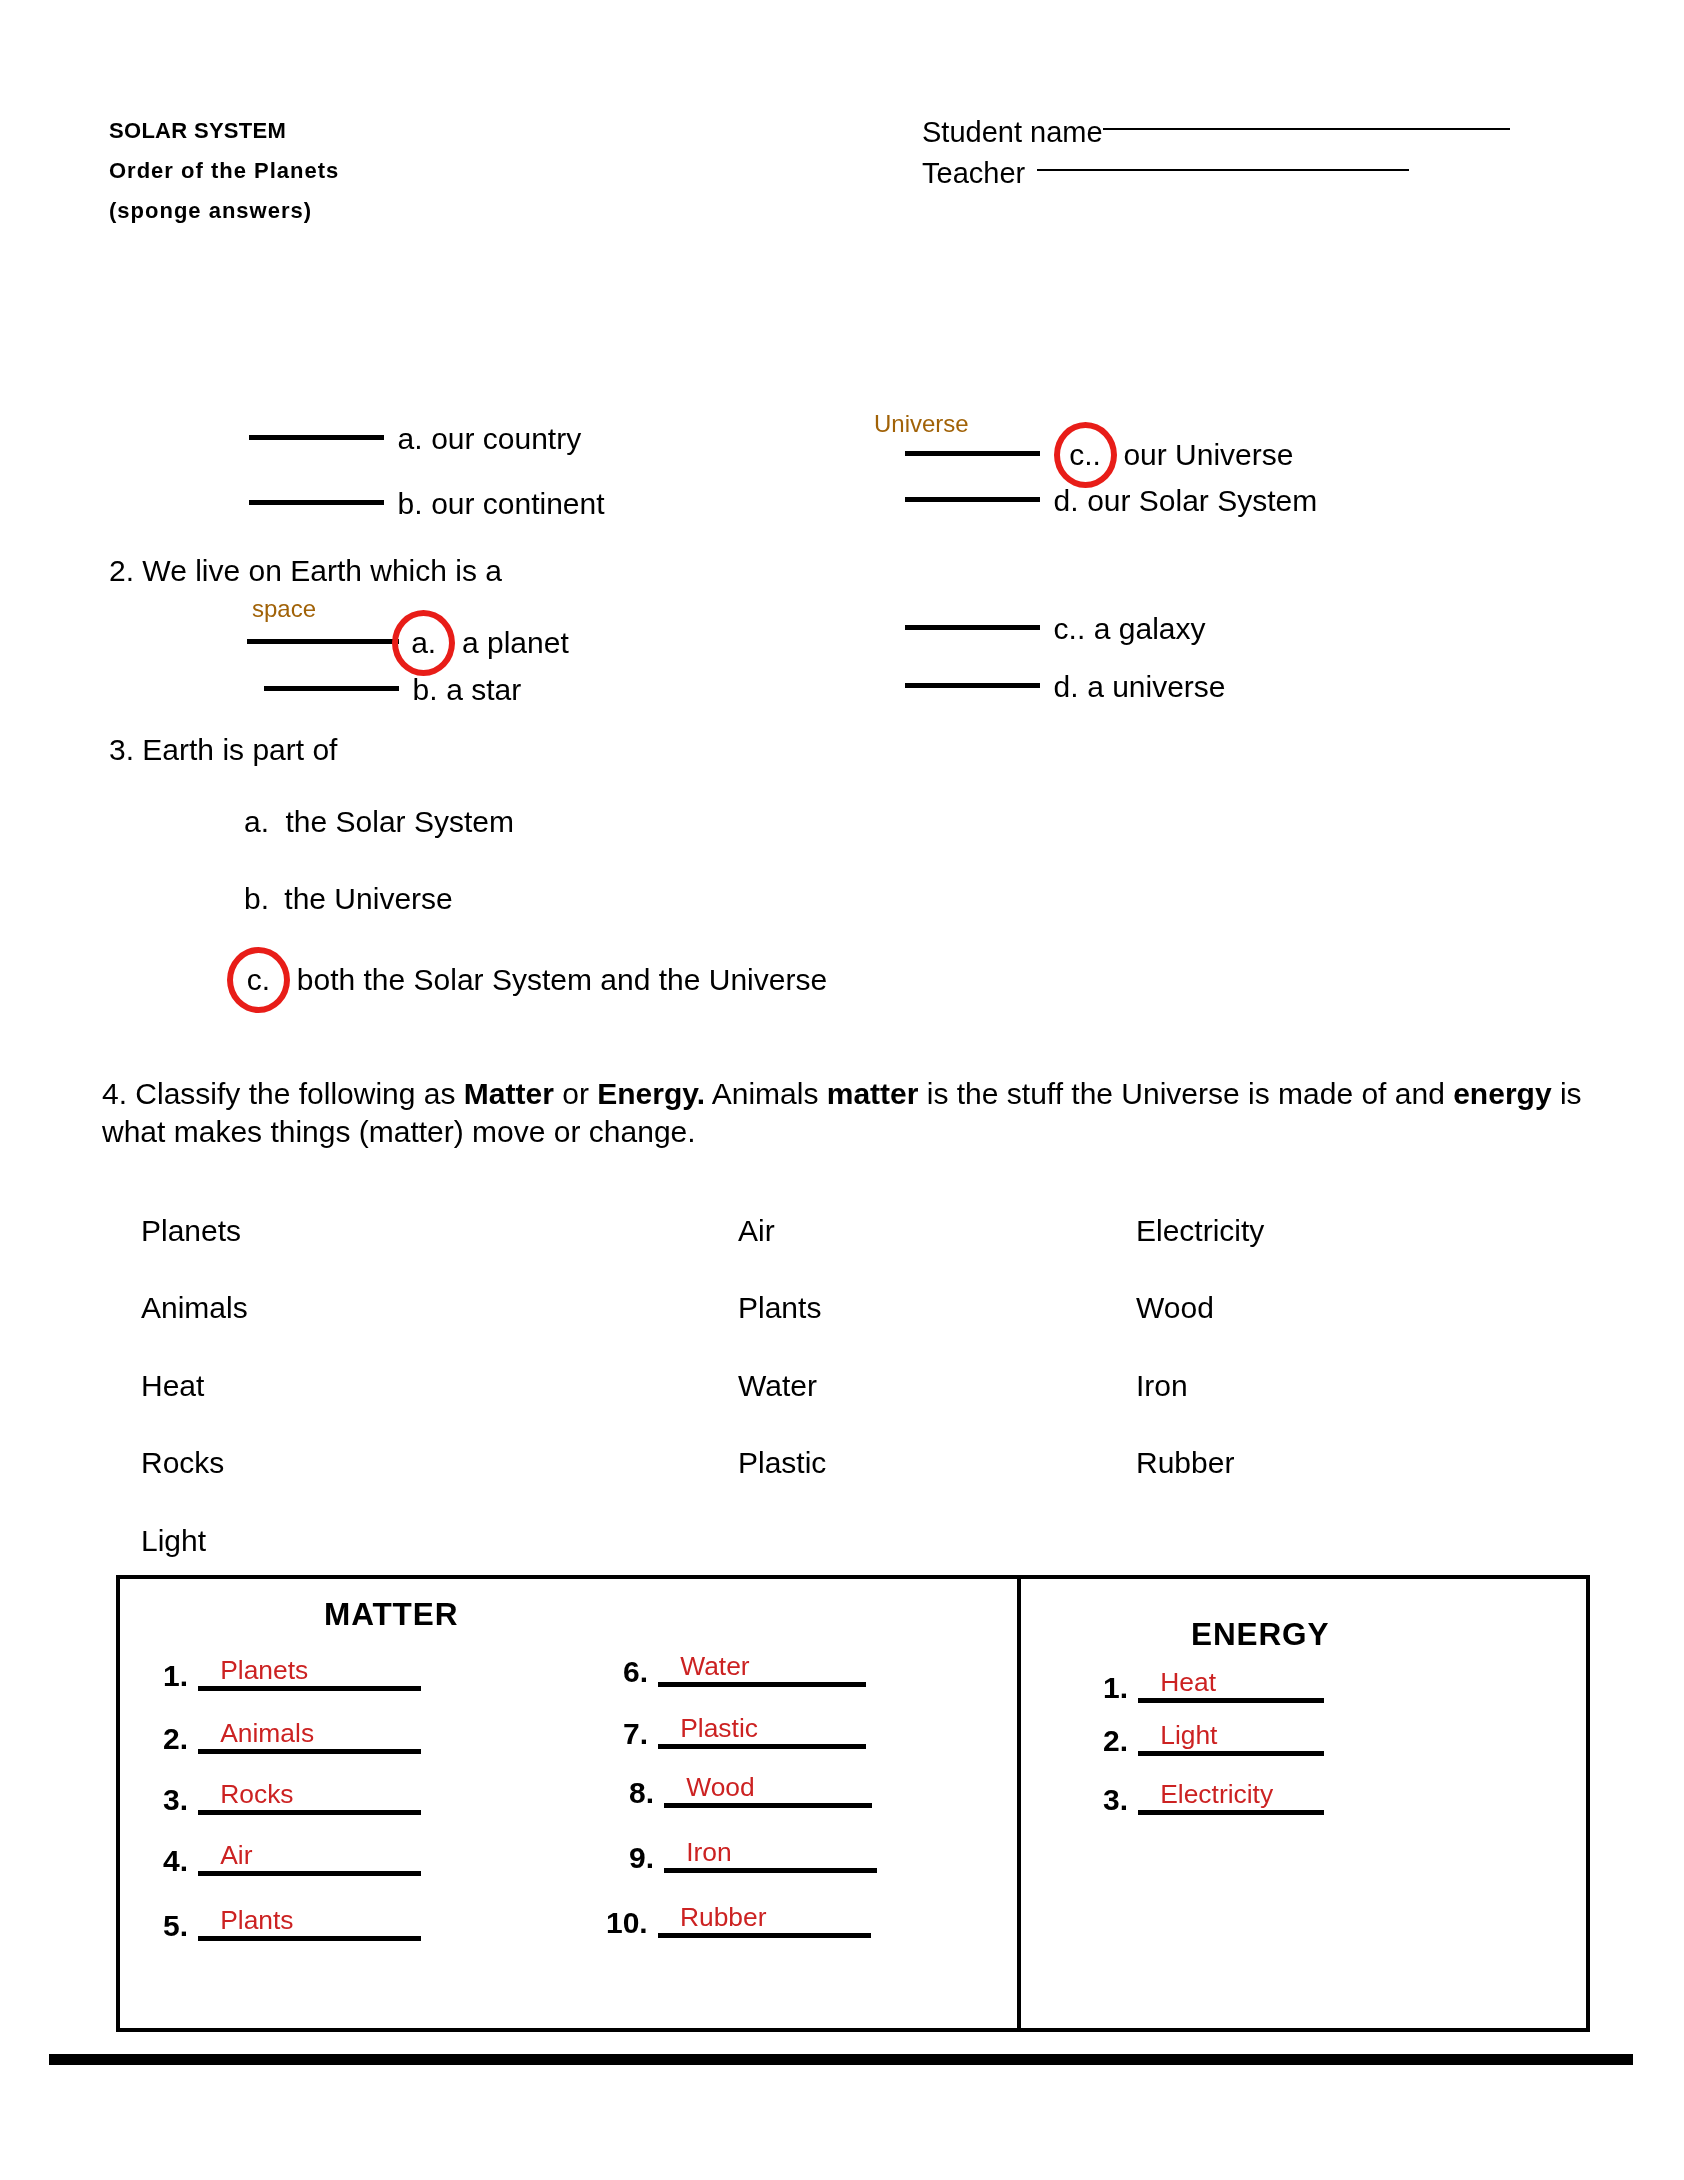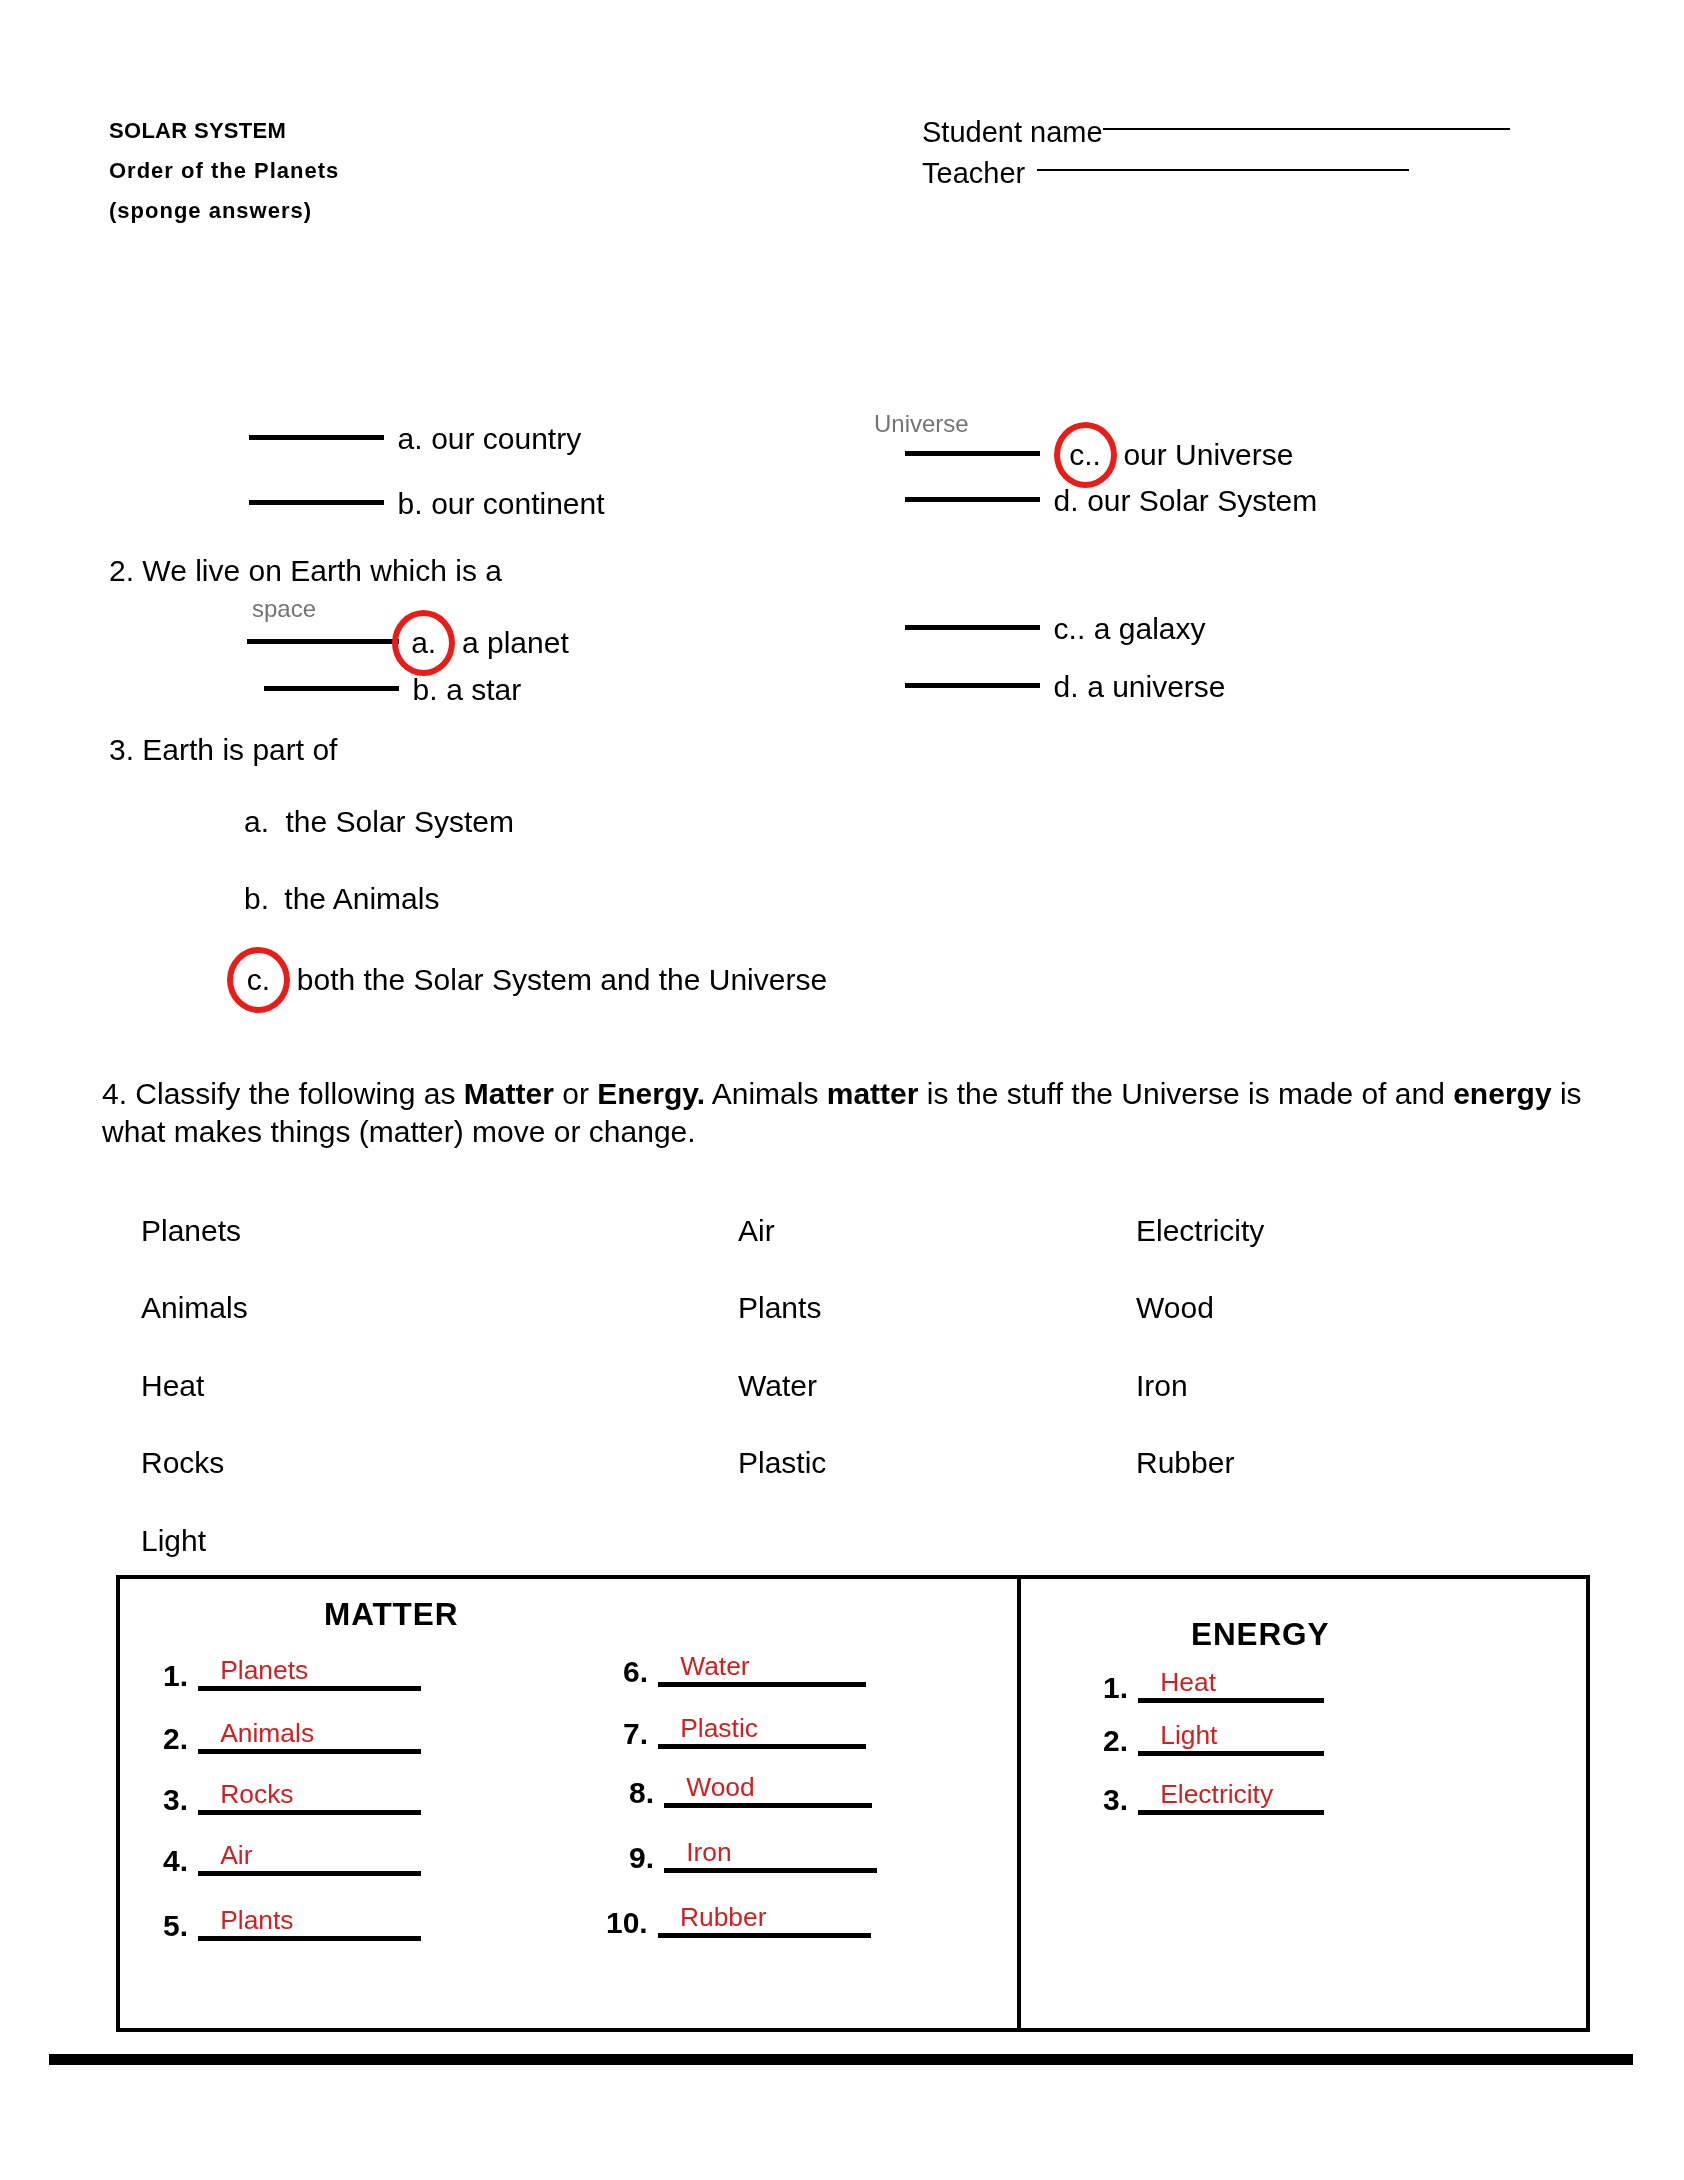--- a/index.html
+++ b/index.html
@@ -79,21 +79,21 @@
     width: 135px;
     margin-right: 13.6px;
     position: relative;
     top: -1.7px;
   }
   .opt-label { margin-right: 8.5px; }
 
   
   .ans-red {
     position: absolute;
-    color: #737373;
+    color: #a16207;
     font-size: 24px;
     line-height: 25.6px;
     white-space: nowrap;
   }
 
   
   .circle-letter {
     display: inline-flex;
     align-items: center;
     justify-content: center;
@@ -256,21 +256,21 @@
 
   <div class="q-text" id="q3">3.  Earth is part of</div>
 
   <div class="opt" style="left:244px; top:805px;">
     <span class="opt-label">a.</span>
     <span style="margin-left:8px;">the Solar System</span>
   </div>
 
   <div class="opt" style="left:244px; top:882px;">
     <span class="opt-label">b.</span>
-    <span style="margin-left:6.8px;">the Animals</span>
+    <span style="margin-left:6.8px;">the Universe</span>
   </div>
 
   <div class="opt" style="left:227px; top:947px;">
     <span class="circle-letter">
         <span>c.</span>
       </span>
     <span>both the Solar System and the Universe</span>
   </div>
 
   <div class="q-text" id="q4">

